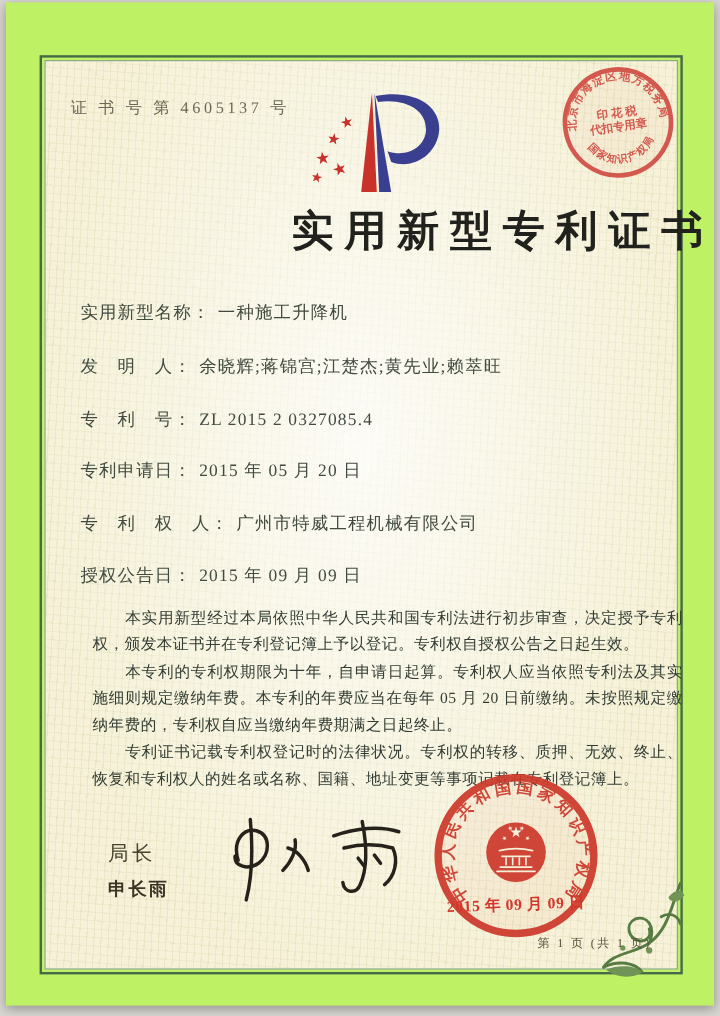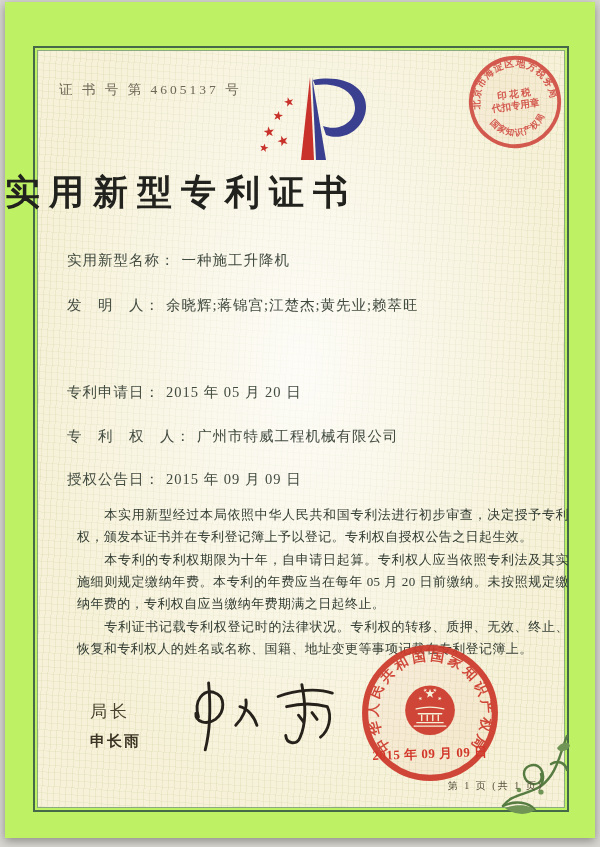--- a/index.html
+++ b/index.html
@@ -27,21 +27,21 @@
       repeating-linear-gradient(93deg, rgba(158,170,92,.12) 0 1px, transparent 1px 6px),
       repeating-linear-gradient(4deg, rgba(158,170,92,.09) 0 1px, transparent 1px 7px);
   }
   .cert-no{
     position:absolute;left:54px;top:79px;
     font-size:13.5px;letter-spacing:3px;color:#6e6757;
   }
   .logo{position:absolute;left:248px;top:70px;}
   .tax-stamp{position:absolute;left:462px;top:52px;transform:rotate(-8deg);opacity:.88;}
   .title{
-    position:absolute;left:0;top:167px;width:100%;text-align:left;
+    position:absolute;left:0;top:167px;width:100%;text-align:right;
     font-size:35px;font-weight:700;letter-spacing:9px;color:#21211d;
   }
   .field{position:absolute;left:62px;font-size:14.5px;color:#424b40;letter-spacing:1px;white-space:nowrap;}
   .field .val{margin-left:6px;}
   .f0{top:249px}.f1{top:294px}.f2{top:338px}.f3{top:381px}.f4{top:425px}.f5{top:468px}
   .paras{position:absolute;left:56px;top:502px;width:492px;margin-left:16px;}
   .paras p{
     margin:0;text-indent:2.1em;font-size:13px;line-height:1.72;
     color:#333d33;letter-spacing:.4px;text-align:justify;
   }
@@ -98,20 +98,23 @@
     <text x="50" y="57" text-anchor="middle" font-size="10" fill="#cf453c" font-weight="700">代扣专用章</text>
   </svg>
 
   <div class="title">实用新型专利证书</div>
 
   <div class="field f0">
     <span class="lab">实用新型名称：</span><span class="val">一种施工升降机</span>
   </div>
   <div class="field f1">
     <span class="lab">发　明　人：</span><span class="val">余晓辉;蒋锦宫;江楚杰;黄先业;赖萃旺</span>
+  </div>
+  <div class="field f2">
+    <span class="lab">专　利　号：</span><span class="val">ZL 2015 2 0327085.4</span>
   </div>
   <div class="field f3">
     <span class="lab">专利申请日：</span><span class="val">2015 年 05 月 20 日</span>
   </div>
   <div class="field f4">
     <span class="lab">专　利　权　人：</span><span class="val">广州市特威工程机械有限公司</span>
   </div>
   <div class="field f5">
     <span class="lab">授权公告日：</span><span class="val">2015 年 09 月 09 日</span>
   </div>

